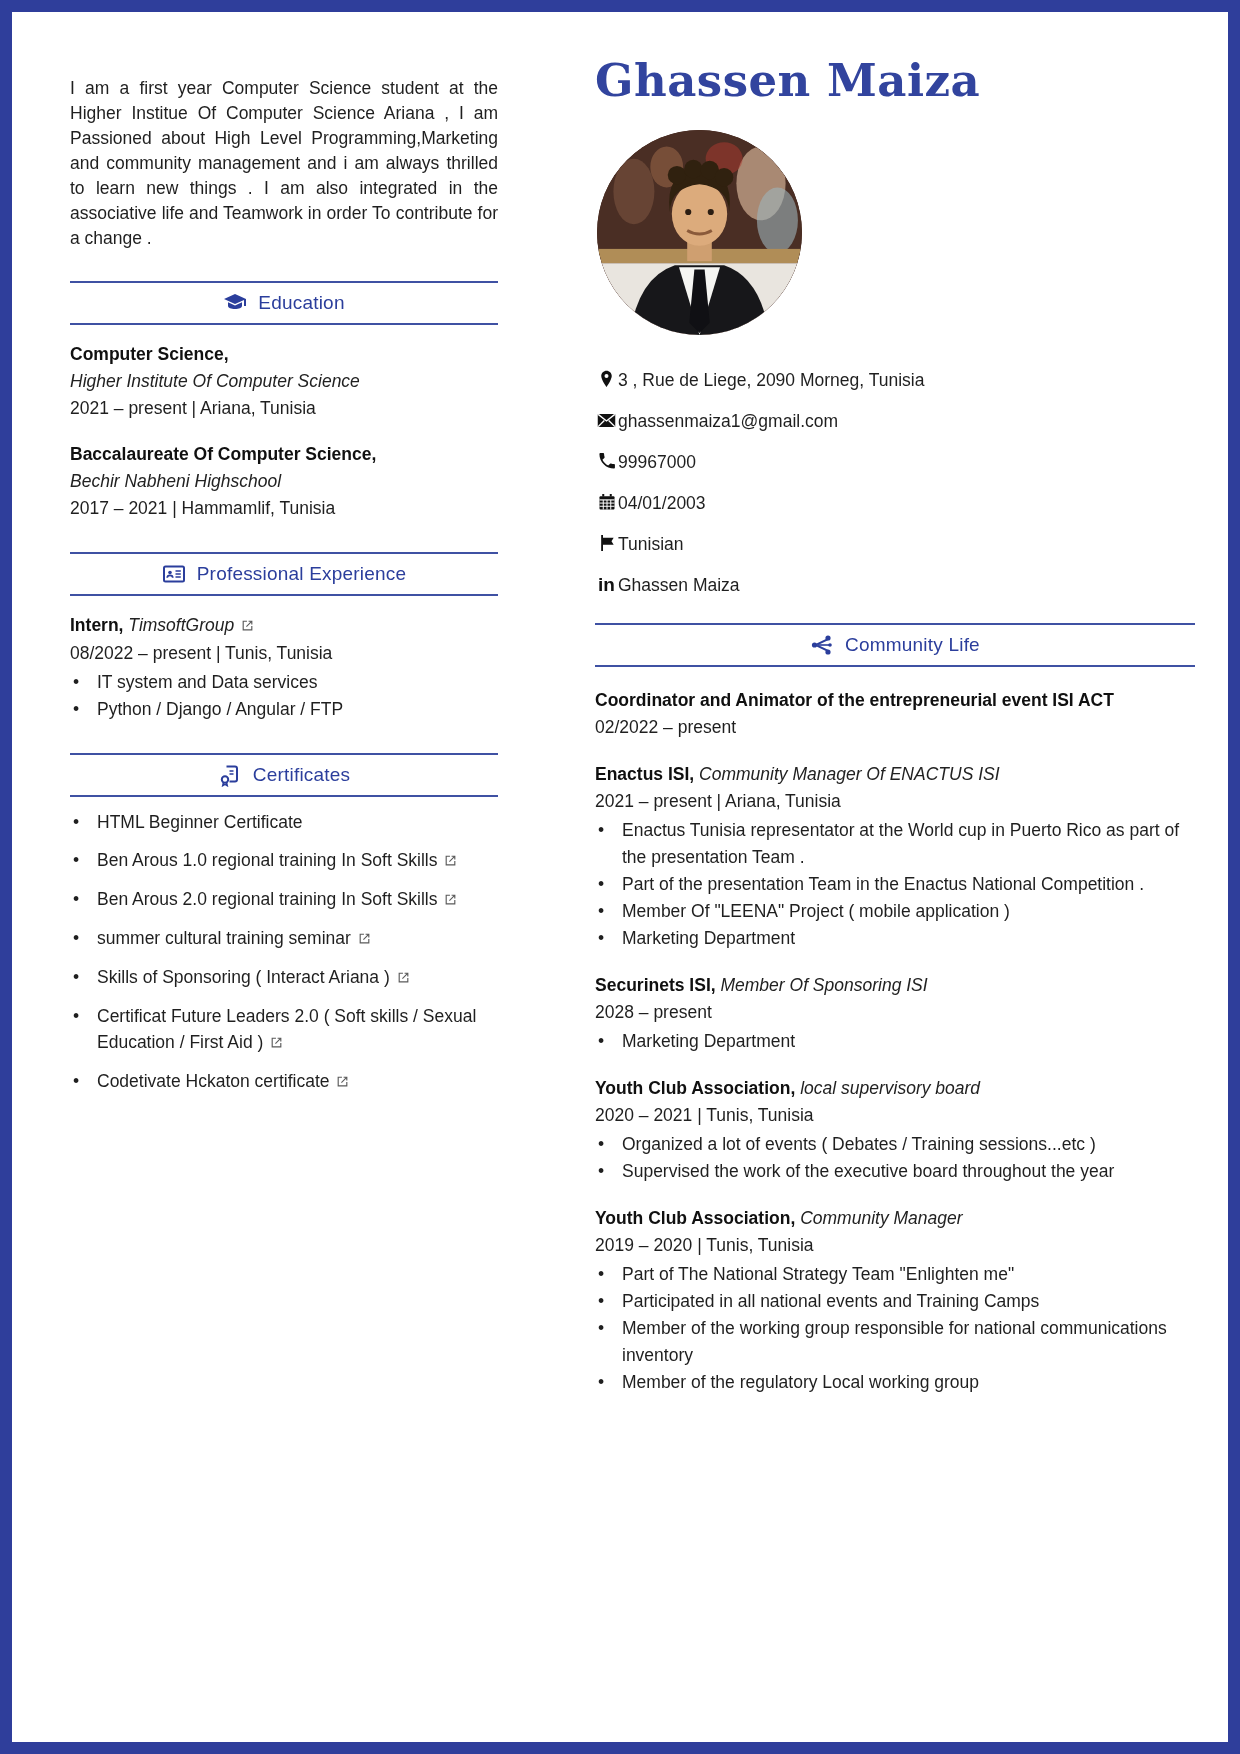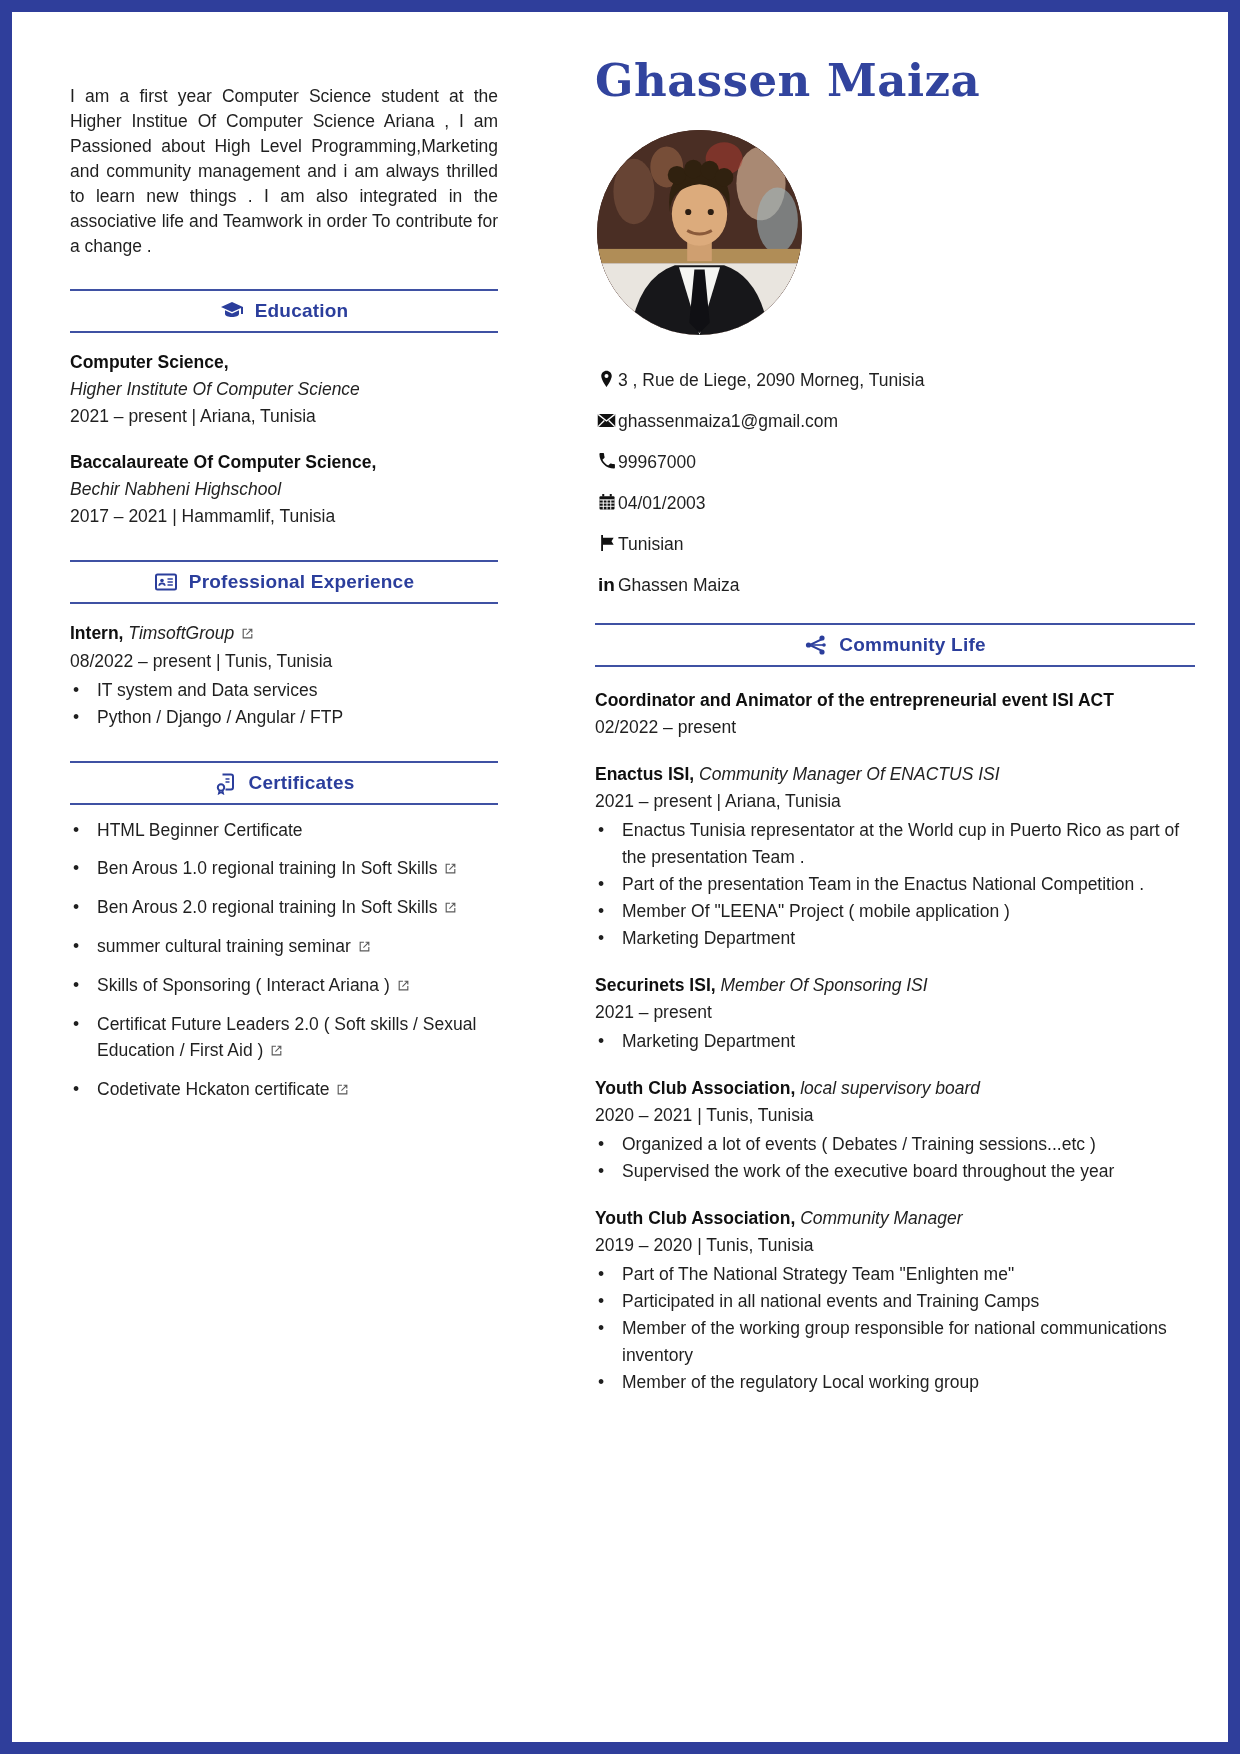--- a/index.html
+++ b/index.html
@@ -1,31 +1,31 @@
 <!DOCTYPE html>
 <html><head>
 <meta charset="utf-8">
 <style>
   html,body{margin:0;padding:0;background:#ffffff;}
   .page{
     position:relative;width:1240px;height:1754px;box-sizing:border-box;
     background:#fff;border:12px solid #2f3e9b;overflow:hidden;
     font-family:"Liberation Sans", sans-serif;color:#1f1f1f;
   }
-  .col-left{position:absolute;left:58px;top:72px;width:428px;}
+  .col-left{position:absolute;left:58px;top:64px;width:428px;}
   .col-right{position:absolute;left:583px;top:44px;width:600px;}
 
   .summary{font-size:17.5px;line-height:25px;text-align:justify;margin:0;}
 
   .sec{margin-top:30px;}
   .sec-head{
     border-top:2px solid #3f51a3;border-bottom:2px solid #3f51a3;
     padding:8px 0;display:flex;align-items:center;justify-content:center;gap:11px;
   }
-  .sec-title{font-size:19px;font-weight:bold;color:#2b3e9c;letter-spacing:.2px;}
+  .sec-title{font-size:19px;font-weight:normal;color:#2b3e9c;letter-spacing:.2px;}
   .sec-ico{width:24px;height:24px;display:flex;align-items:center;justify-content:center;}
 
   .entry{margin-top:16px;}
   .ehead{font-size:17.5px;line-height:27px;}
   .ehead .b{font-weight:bold;color:#101010;}
   .ehead .i{font-style:italic;color:#222;}
   .meta{font-size:17.5px;line-height:27px;}
 
   ul.bullets{list-style:none;margin:2px 0 0;padding:0;}
   .bullets li{display:flex;font-size:17.5px;line-height:27px;}
@@ -346,21 +346,21 @@
               <span class="txt">Marketing Department</span>
             </li>
         </ul>
       </div>
 
       <div class="entry entry-r">
         <div class="ehead">
           <span class="b">Securinets ISI,</span>
           <span class="i">Member Of Sponsoring ISI</span>
         </div>
-        <div class="meta">2021 – present</div>
+        <div class="meta">2028 – present</div>
         <ul class="bullets">
           <li>
               <span class="dot">•</span>
               <span class="txt">Marketing Department</span>
             </li>
         </ul>
       </div>
 
       <div class="entry entry-r">
         <div class="ehead">

